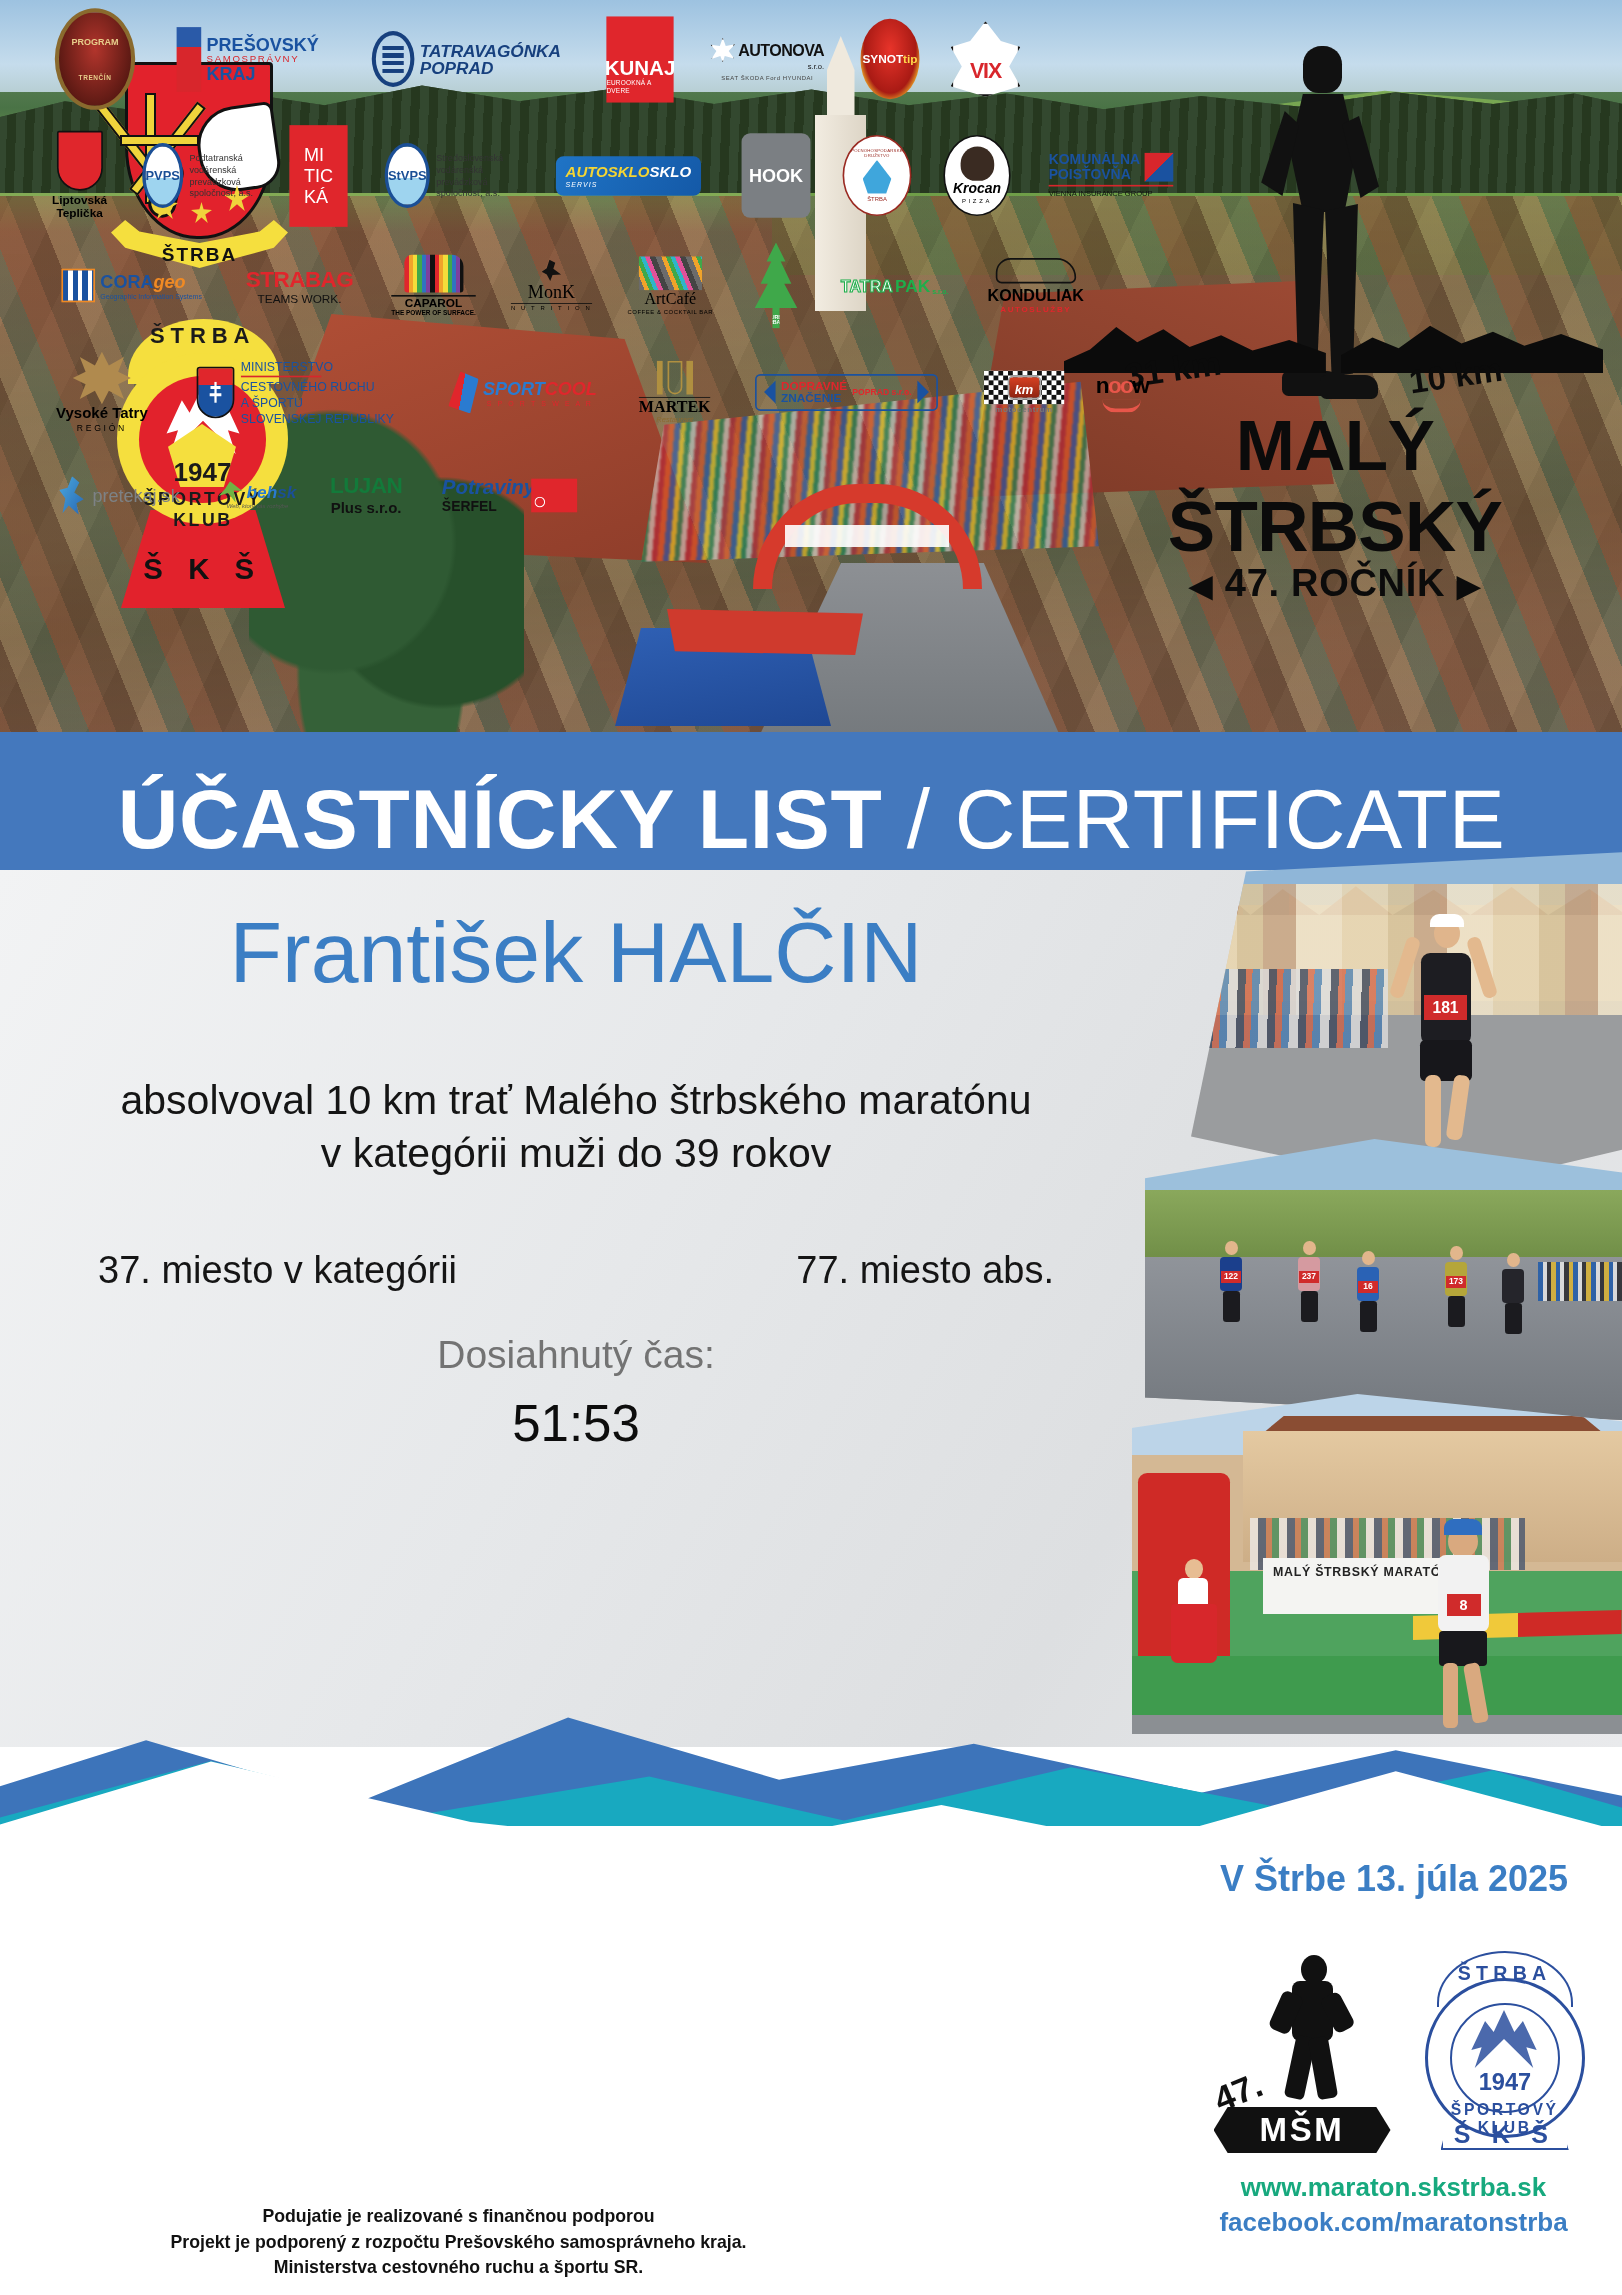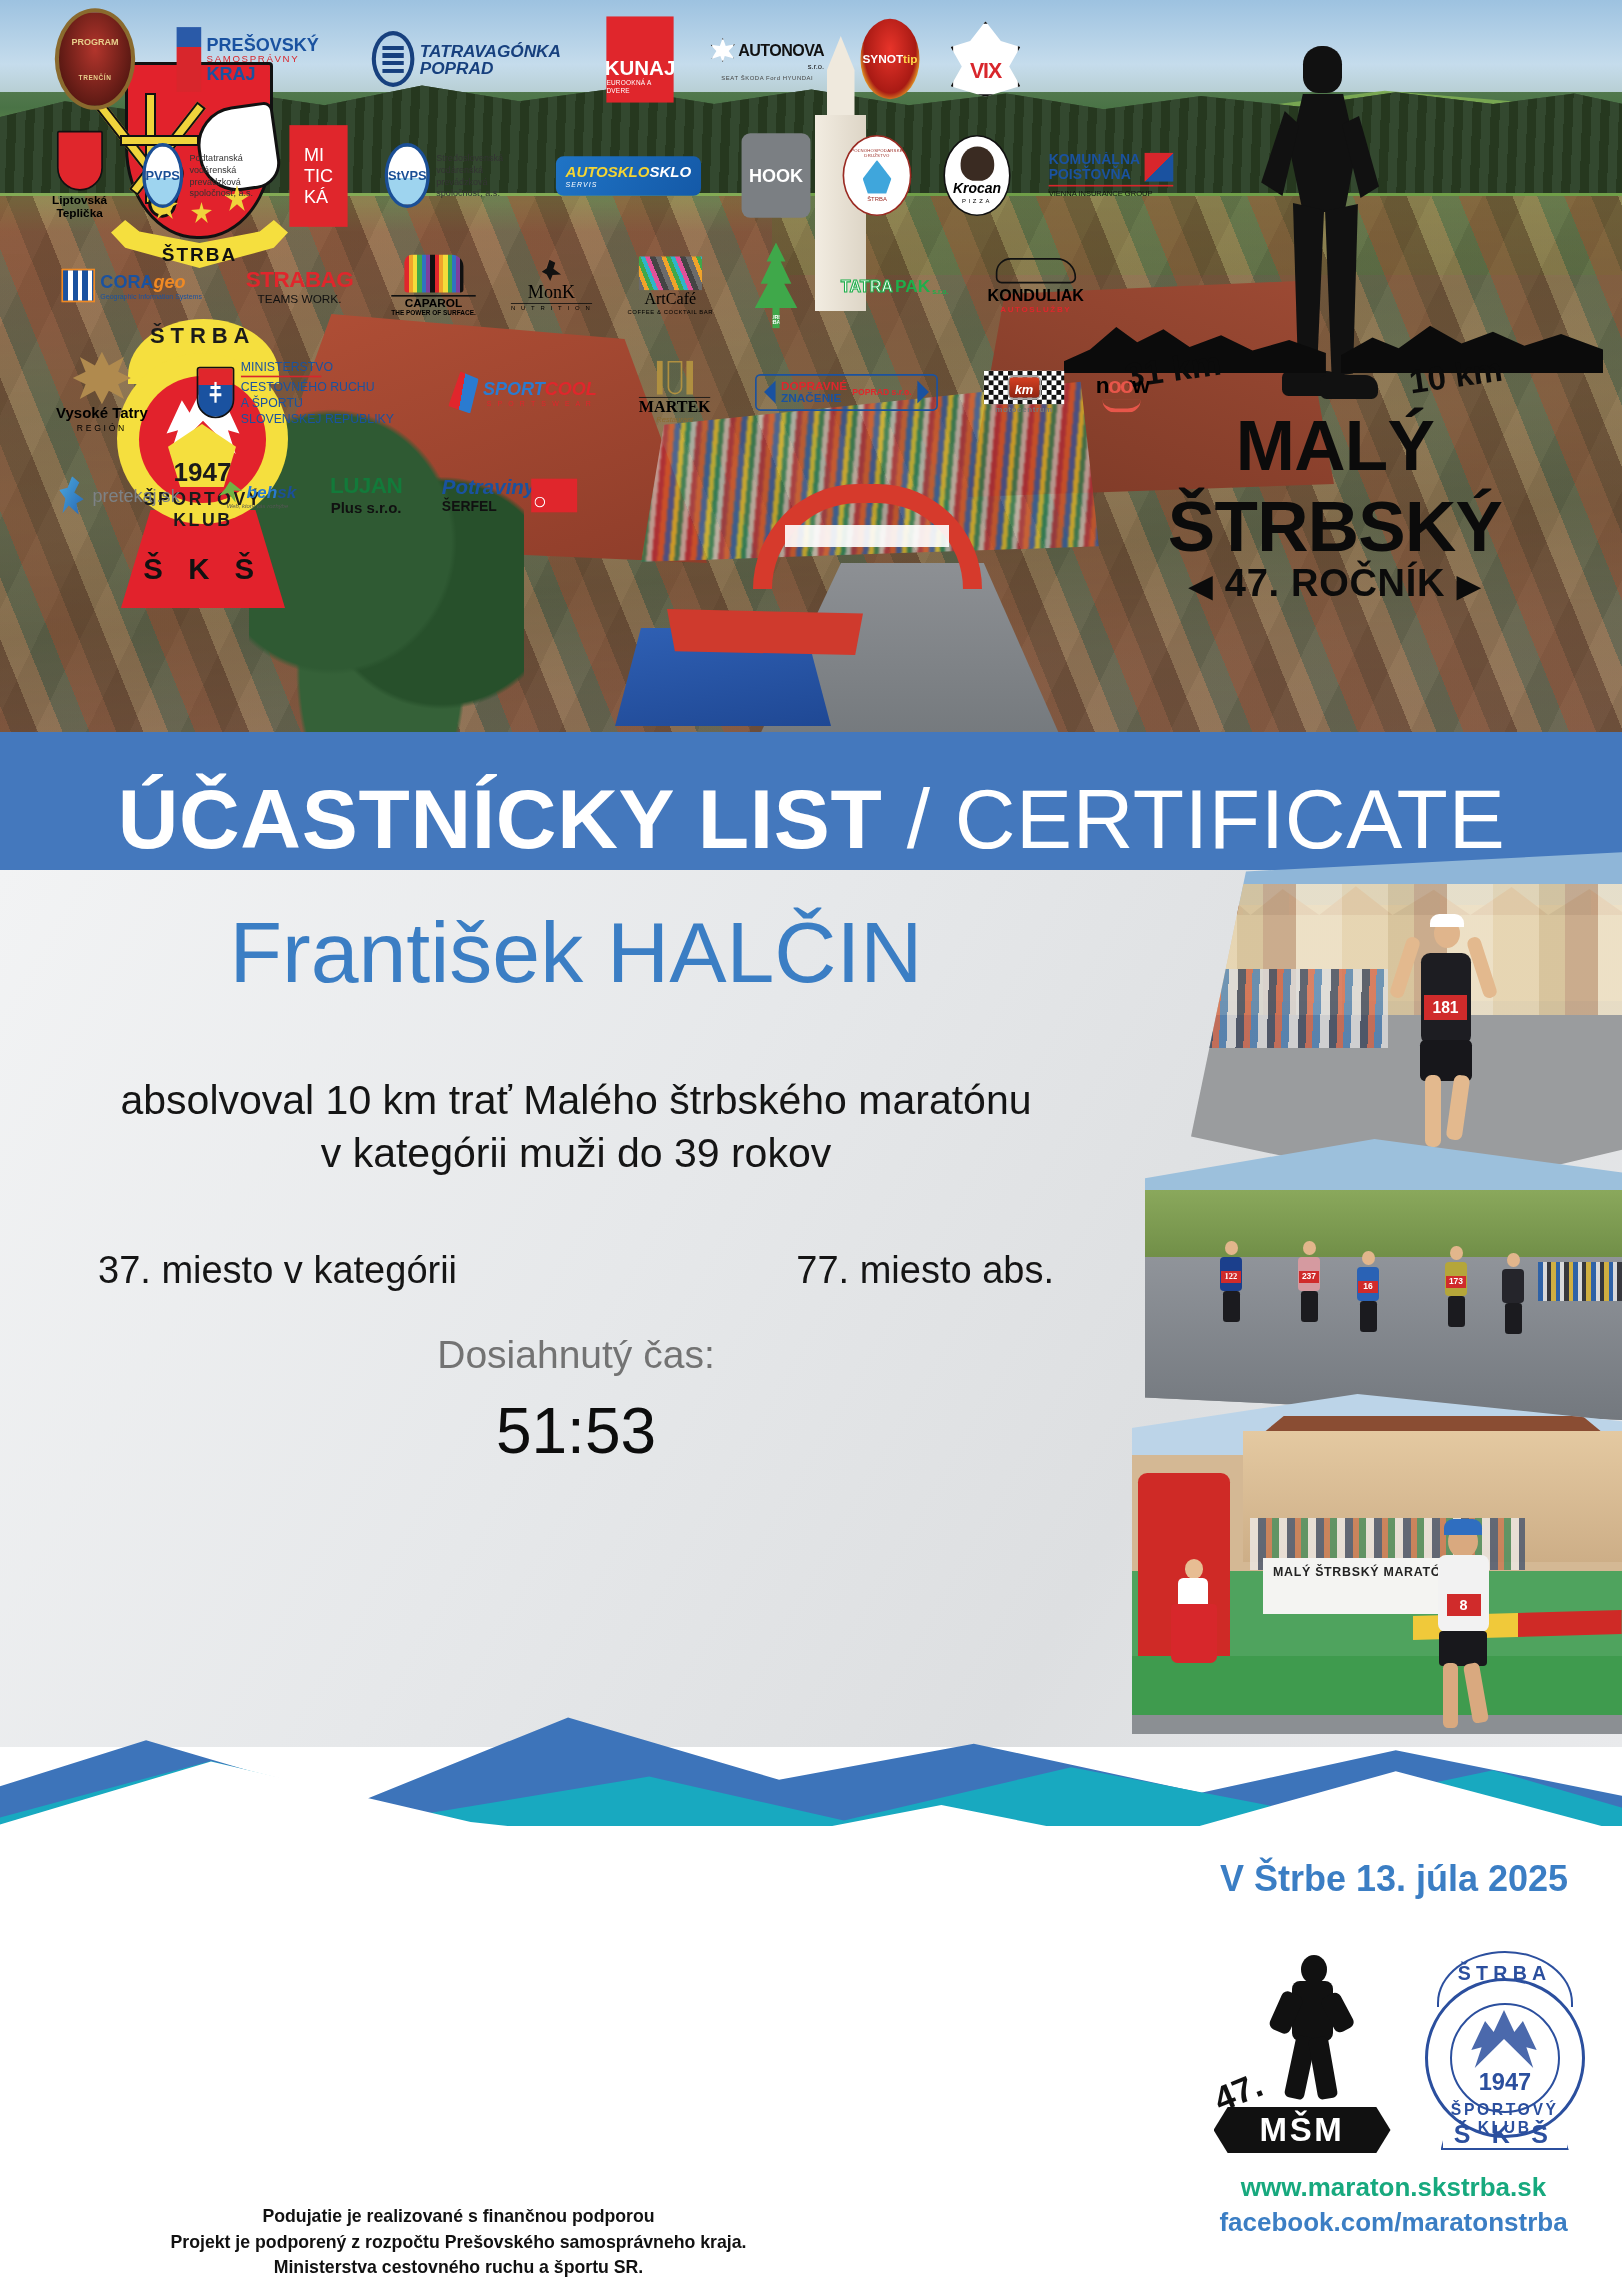--- a/index.html
+++ b/index.html
@@ -319,21 +319,21 @@
     margin-top: 68px; width: 1152px;
     display: flex; justify-content: space-between;
     padding: 0 98px; font-size: 38px; color: #151515;
   }
   #timelabel {
     margin-top: 41px; width: 1152px; text-align: center;
     font-size: 39px; color: #737373;
   }
   #timevalue {
     margin-top: 17px; width: 1152px; text-align: center;
-    font-size: 64px; color: #0d0d0d;
+    font-size: 51px; color: #0d0d0d;
   }
 
   
   #montage {
     position: absolute; left: 1112px; top: 851px; width: 510px; height: 916px;
     overflow: hidden;
   }
   #montage .ph { position: absolute; overflow: hidden; }
   #montage .p1 {
     left: 79px; top: 0; width: 458px; height: 340px;
@@ -372,21 +372,21 @@
     background: linear-gradient(180deg,#9cc0dc 0 22%, #7e9d5e 22% 42%, #8b8e91 42% 100%);
     clip-path: polygon(0 14%, 48% 0, 100% 12%, 100% 100%, 0 92%);
   }
   #montage .p2 .grass { position:absolute; left:0; top:51px; width:478px; height:72px; background:linear-gradient(180deg,#8aa85c,#6f8d46);}
   #montage .p2 .asph { position:absolute; left:0; top:118px; width:478px; height:164px; background:linear-gradient(180deg,#90949a,#73787e);}
   #montage .p2 .r { position:absolute; width:30px; height:85px; top:98px;}
   #montage .p2 .r .t { position:absolute; left:3.9px; top:19.6px; width:22px; height:34px; border-radius:3.9px;}
   #montage .p2 .r .h { position:absolute; left:8.5px; top:3.9px; width:13px; height:14.4px; background:#e2b68c; border-radius:50%;}
   #montage .p2 .r .bb { position:absolute; left:5.2px; top:34px; width:19.6px; height:11.8px; background:#d02b2b; color:#fff; font-size:8.5px; text-align:center; line-height:11.8px; font-weight:700;}
   #montage .p2 .r .lg { position:absolute; left:6.5px; top:54px; width:17px; height:31px; background:#1b1b1f; border-radius:3.3px;}
-  #montage .p2 .r1 { left:71px;font-family:Liberation Serif, serif; } #montage .p2 .r1 .t { background:#1b3f8c; }
+  #montage .p2 .r1 { left:71px; } #montage .p2 .r1 .t { background:#1b3f8c; }
   #montage .p2 .r2 { left:149px; } #montage .p2 .r2 .t { background:#d59aa0; }
   #montage .p2 .r3 { left:208px; top:108px; } #montage .p2 .r3 .t { background:#2a62b5; }
   #montage .p2 .r4 { left:296px; top:103px; } #montage .p2 .r4 .t { background:#b5a63a; }
   #montage .p2 .r5 { left:353px; top:110px; } #montage .p2 .r5 .t { background:#25252b; }
   #montage .p2 .pack {
     position:absolute; left:393px; top:123px; width:84px; height:39px;
     background: repeating-linear-gradient(90deg, rgba(30,90,170,.85) 0 4.6px, rgba(230,230,230,.85) 4.6px 8.5px, rgba(40,40,45,.85) 8.5px 13px, rgba(220,180,50,.85) 13px 17.7px);
     filter: blur(0.5px);
   }
   #montage .p3 {

